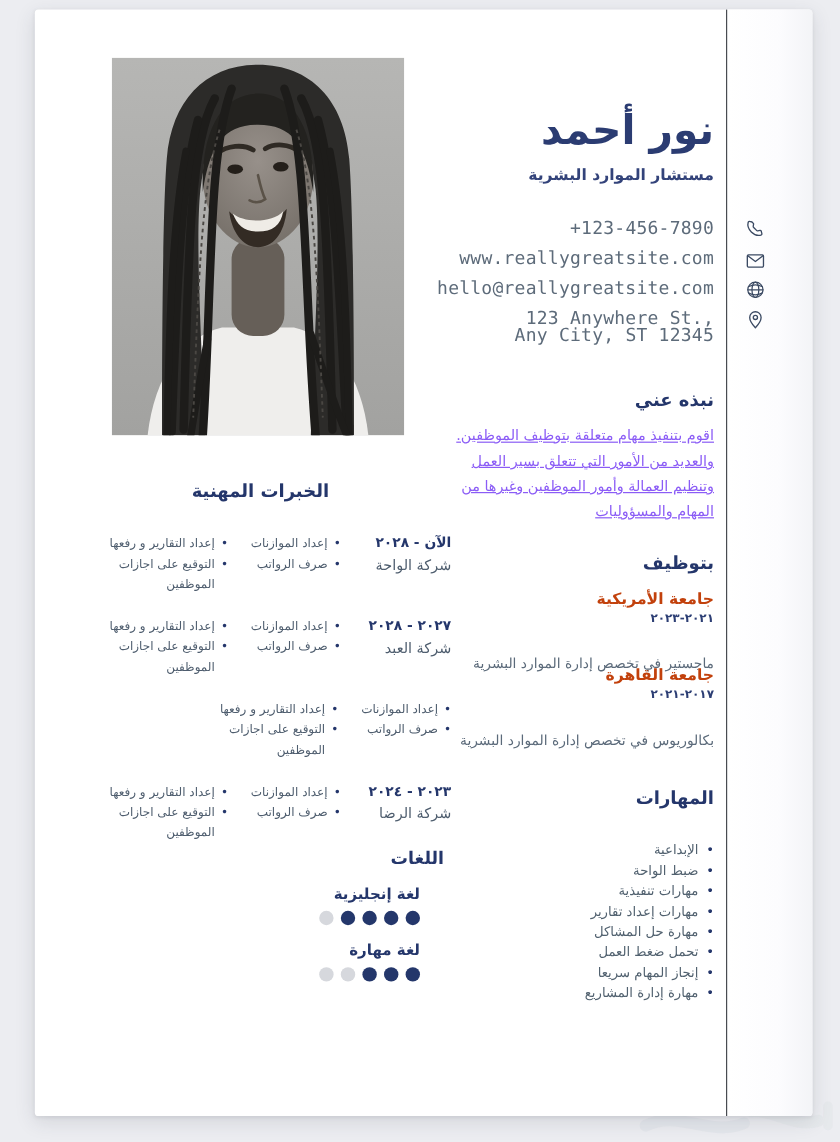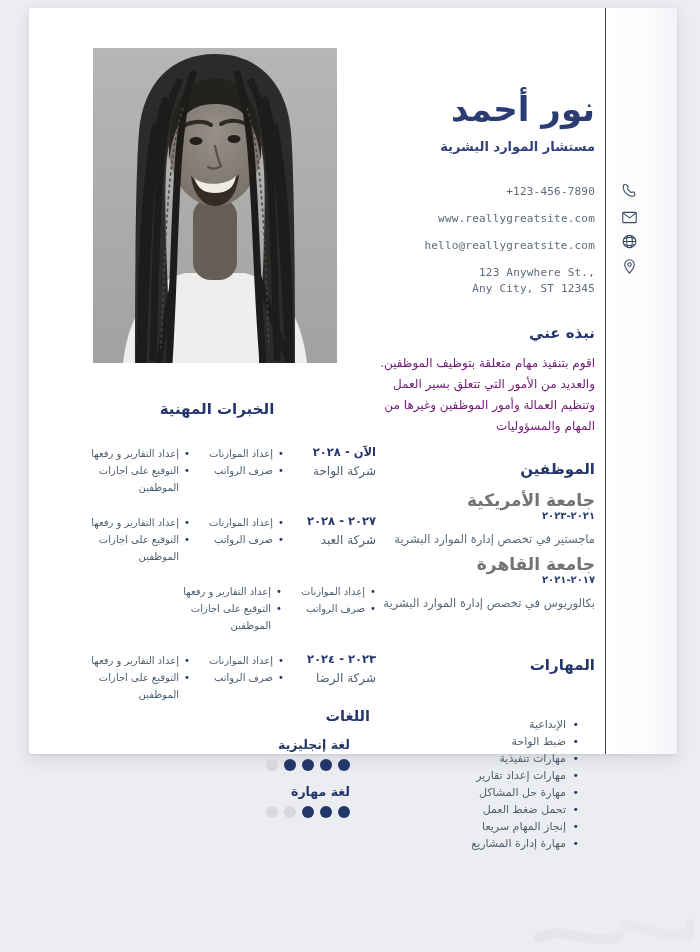--- a/index.html
+++ b/index.html
@@ -2,54 +2,54 @@
 <html><head>
 <meta charset="utf-8">
 <style>
   html,body{margin:0;padding:0;}
   body{
     width:700px;height:952px;position:relative;overflow:hidden;
     background:#ecedf1;
     font-family:"DejaVu Sans","Liberation Sans",sans-serif;
   }
   .page{
-    position:absolute;left:29px;top:8px;width:648px;height:746px;
+    position:absolute;left:29px;top:8px;width:648px;height:922px;
     background:#ffffff;border-radius:3px;z-index:1;
     box-shadow:0 5px 16px rgba(45,52,70,.13),0 1px 3px rgba(45,52,70,.08);
   }
   .sliver{position:absolute;left:577px;right:0;top:0;bottom:0;
     background:linear-gradient(90deg,#ffffff,#fcfcfe 60%,#f3f4f7);
     border-radius:0 3px 3px 0;}
   .fold-line{position:absolute;left:576px;top:0;bottom:0;width:1px;background:#484b51;}
 
   
   .rsec{position:absolute;right:82px;width:216px;direction:rtl;text-align:right;}
   .name{top:82px;font-size:34px;font-weight:bold;color:#2b3c72;line-height:1.15;}
   .job-title{top:131px;font-size:13px;font-weight:600;color:#33437a;}
   .contact{top:175px;}
   .c-row{margin-bottom:11px;line-height:14px;}
   .c-text{direction:ltr;display:inline-block;
     font-family:"DejaVu Sans Mono","Liberation Mono",monospace;
-    font-size:11px;color:#5d6b7a;letter-spacing:.2px;}
+    font-size:15px;color:#5d6b7a;letter-spacing:.2px;}
   .c-icons{position:absolute;right:37px;top:0;width:20px;z-index:2;}
   .c-icon{position:absolute;width:19px;height:19px;}
   .c-icon svg{width:19px;height:19px;display:block;}
   .ic-phone{top:174px}.ic-mail{top:200px}.ic-globe{top:224px}.ic-pin{top:249px}
 
   .sec-h{font-size:15px;font-weight:bold;color:#24366b;}
   .about-h{top:316px;}
-  .about-p{top:345px;font-size:12px;line-height:21px;color:#701a75;}
+  .about-p{top:345px;font-size:12px;line-height:21px;color:#8b5cf6;text-decoration:underline;}
   .edu-h{top:452px;}
   .edu-item{line-height:1;}
   .edu-1{top:484px;} .edu-2{top:548px;}
-  .school{font-size:17px;font-weight:bold;color:#737373;line-height:16px;}
+  .school{font-size:13px;font-weight:bold;color:#c2410c;line-height:16px;}
   .edu-dates{font-size:10px;font-weight:bold;color:#2c3e74;margin-top:3px;}
-  .degree{font-size:11.5px;color:#5b6a7a;margin-top:9px;line-height:18px;}
+  .degree{font-size:11.5px;color:#5b6a7a;margin-top:23px;line-height:18px;}
   .skills-h{top:648px;}
-  .skills-list{top:692px;list-style:none;margin:16px;padding:0;}
+  .skills-list{top:692px;list-style:none;margin:0;padding:0;}
   .skill-item{position:relative;padding-right:13px;font-size:11px;line-height:17px;color:#51616f;}
   .skill-item::before{content:"•";position:absolute;right:0;top:0;color:#24366b;}
 
   
   .photo{position:absolute;left:64px;top:40px;width:244px;height:315px;overflow:hidden;}
   .photo svg{display:block;}
   .exp-h{position:absolute;left:31px;top:392px;width:314px;text-align:center;
     font-size:15px;font-weight:bold;color:#24366b;direction:rtl;}
   .exp-block{position:absolute;left:31px;top:437px;width:316px;direction:rtl;}
   .exp-entry{display:flex;gap:8px;margin-bottom:18px;text-align:right;}
@@ -172,21 +172,21 @@
       <svg viewBox="0 0 24 24" fill="none" stroke="#3b4a63" stroke-width="1.4" stroke-linecap="round" stroke-linejoin="round">
         <path d="M12 3.5c-3.3 0-6 2.7-6 6 0 4.4 6 10.8 6 10.8s6-6.4 6-10.8c0-3.3-2.7-6-6-6Z"></path>
         <circle cx="12" cy="9.5" r="2.2"></circle>
       </svg>
     </span>
   </div>
 
   <div class="rsec sec-h about-h">نبذه عني</div>
   <div class="rsec about-p">اقوم بتنفيذ مهام متعلقة بتوظيف الموظفين. والعديد من الأمور التي تتعلق بسير العمل وتنظيم العمالة وأمور الموظفين وغيرها من المهام والمسؤوليات</div>
 
-  <div class="rsec sec-h edu-h">الموظفين</div>
+  <div class="rsec sec-h edu-h">بتوظيف</div>
   <div class="rsec edu-item edu-1">
     <div class="school">جامعة الأمريكية</div>
     <div class="edu-dates">٢٠٢١-٢٠٢٣</div>
     <div class="degree">ماجستير في تخصص إدارة الموارد البشرية</div>
   </div>
   <div class="rsec edu-item edu-2">
     <div class="school">جامعة القاهرة</div>
     <div class="edu-dates">٢٠١٧-٢٠٢١</div>
     <div class="degree">بكالوريوس في تخصص إدارة الموارد البشرية</div>
   </div>

